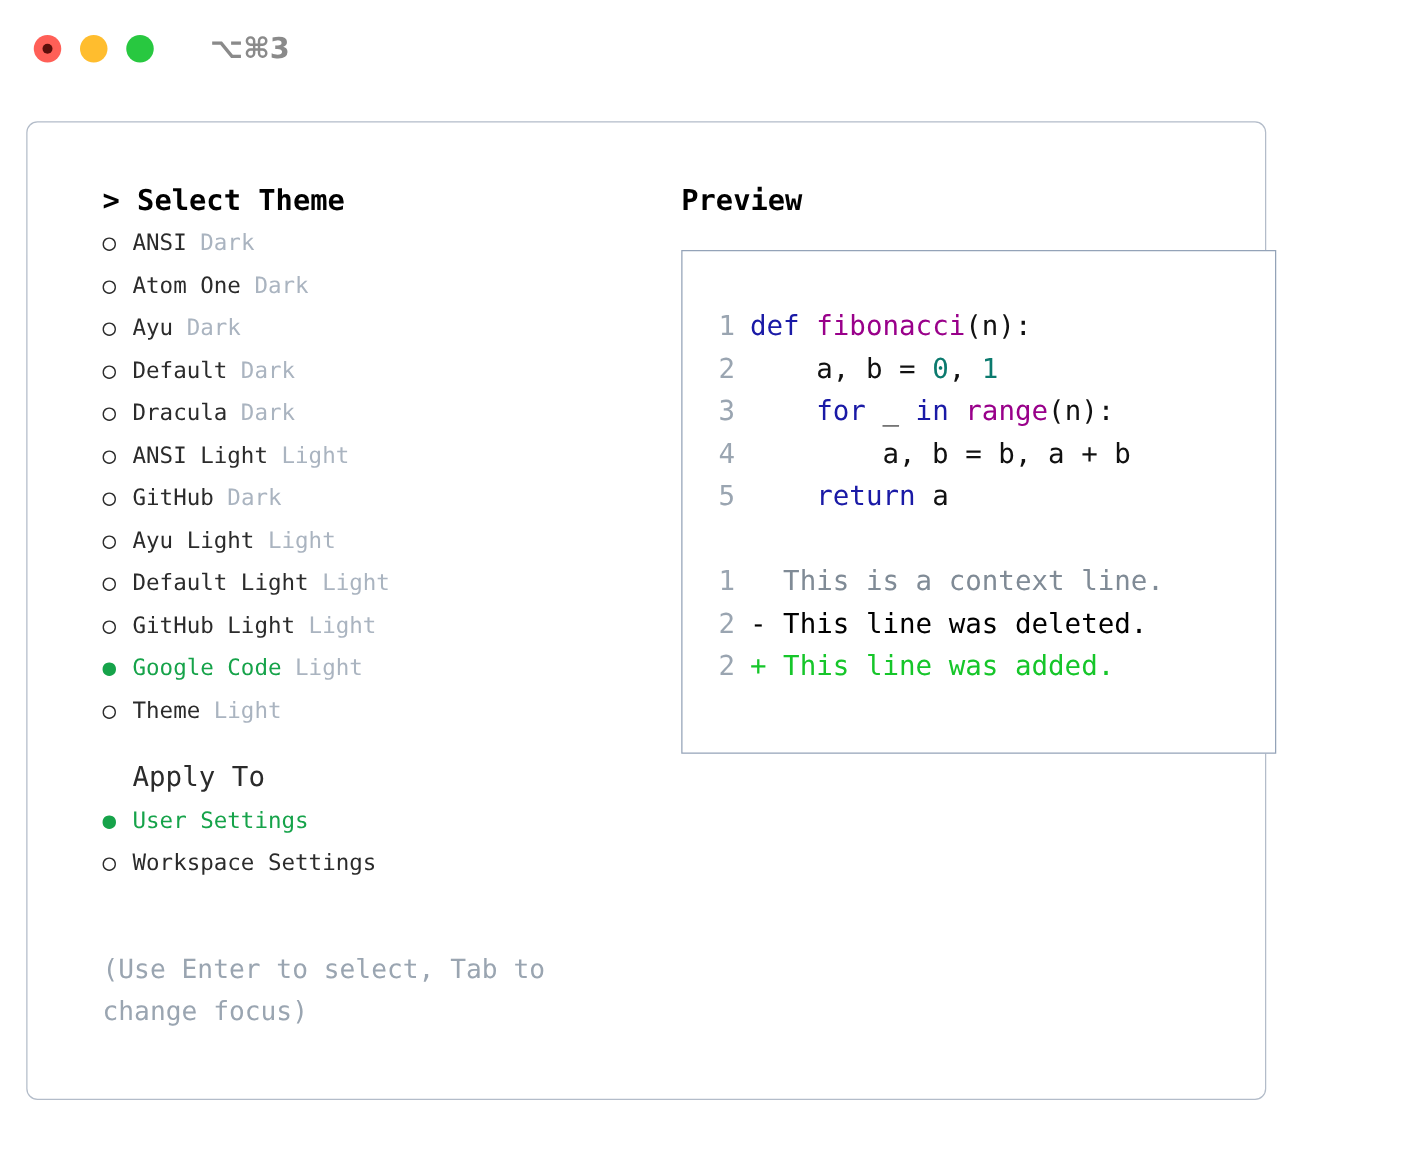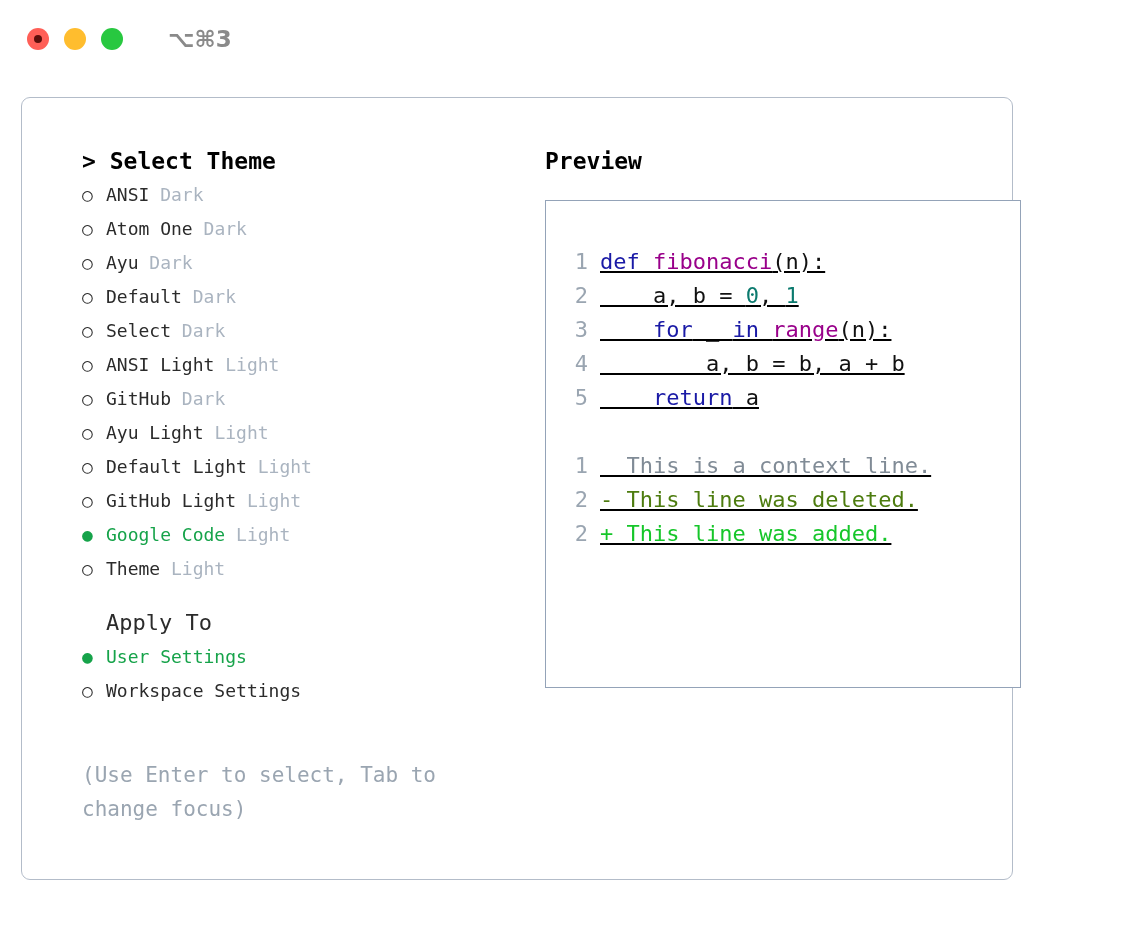--- a/index.html
+++ b/index.html
@@ -145,26 +145,25 @@
   }
   .preview-title {
     font-size: 23px;
     font-weight: 700;
     color: #000000;
     line-height: 34px;
   }
   .preview-box {
     margin-top: 22px;
     width: 476px;
-    height: 488px;
+    height: 403px;
     border: 1.5px solid #94a3b8;
     background: #ffffff;
     box-sizing: border-box;
     padding: 44px 0 0 16px;
-    text-decoration: underline;
   }
 
   .code-line {
     font-size: 22px;
     line-height: 34px;
     white-space: pre;
     color: #111111;
   }
   .ln {
     display: inline-block;
@@ -175,21 +174,21 @@
   }
   .tok-kw   { color: #1a1aa6; }
   .tok-fn   { color: #99008a; }
   .tok-num  { color: #0b7a6e; }
   .tok-txt  { color: #111111; }
   .tok-punc { color: #111111; }
 
   .blank-line { height: 34px; }
 
   .diff-ctx { color: #808b96; }
-  .diff-del { color: #4d7c0f; margin-top: 48px; }
+  .diff-del { color: #000000; margin-top: 48px; }
   .diff-add { color: #16c62a; }
 </style>
 </head>
 <body>
 
 <div class="window">
 
   <div class="titlebar">
     <div class="lights">
       <span class="light red"></span>
@@ -204,21 +203,21 @@
 
       <div class="left-col">
 
         <div class="section-head">&gt; Select Theme</div>
 
         <div id="theme-list">
             <div class="opt-row"><span class="marker">○</span><span class="opt-label">ANSI</span><span class="opt-cat"> Dark</span></div>
             <div class="opt-row"><span class="marker">○</span><span class="opt-label">Atom One</span><span class="opt-cat"> Dark</span></div>
             <div class="opt-row"><span class="marker">○</span><span class="opt-label">Ayu</span><span class="opt-cat"> Dark</span></div>
             <div class="opt-row"><span class="marker">○</span><span class="opt-label">Default</span><span class="opt-cat"> Dark</span></div>
-            <div class="opt-row"><span class="marker">○</span><span class="opt-label">Select</span><span class="opt-cat"> Dark</span></div>
+            <div class="opt-row"><span class="marker">○</span><span class="opt-label">Dracula</span><span class="opt-cat"> Dark</span></div>
             <div class="opt-row"><span class="marker">○</span><span class="opt-label">ANSI Light</span><span class="opt-cat"> Light</span></div>
             <div class="opt-row"><span class="marker">○</span><span class="opt-label">GitHub</span><span class="opt-cat"> Dark</span></div>
             <div class="opt-row"><span class="marker">○</span><span class="opt-label">Ayu Light</span><span class="opt-cat"> Light</span></div>
             <div class="opt-row"><span class="marker">○</span><span class="opt-label">Default Light</span><span class="opt-cat"> Light</span></div>
             <div class="opt-row"><span class="marker">○</span><span class="opt-label">GitHub Light</span><span class="opt-cat"> Light</span></div>
             <div class="opt-row selected"><span class="marker">●</span><span class="opt-label">Google Code</span><span class="opt-cat"> Light</span></div>
             <div class="opt-row"><span class="marker">○</span><span class="opt-label">Theme</span><span class="opt-cat"> Light</span></div>
           </div>
 
         <div class="spacer-sm"></div>

